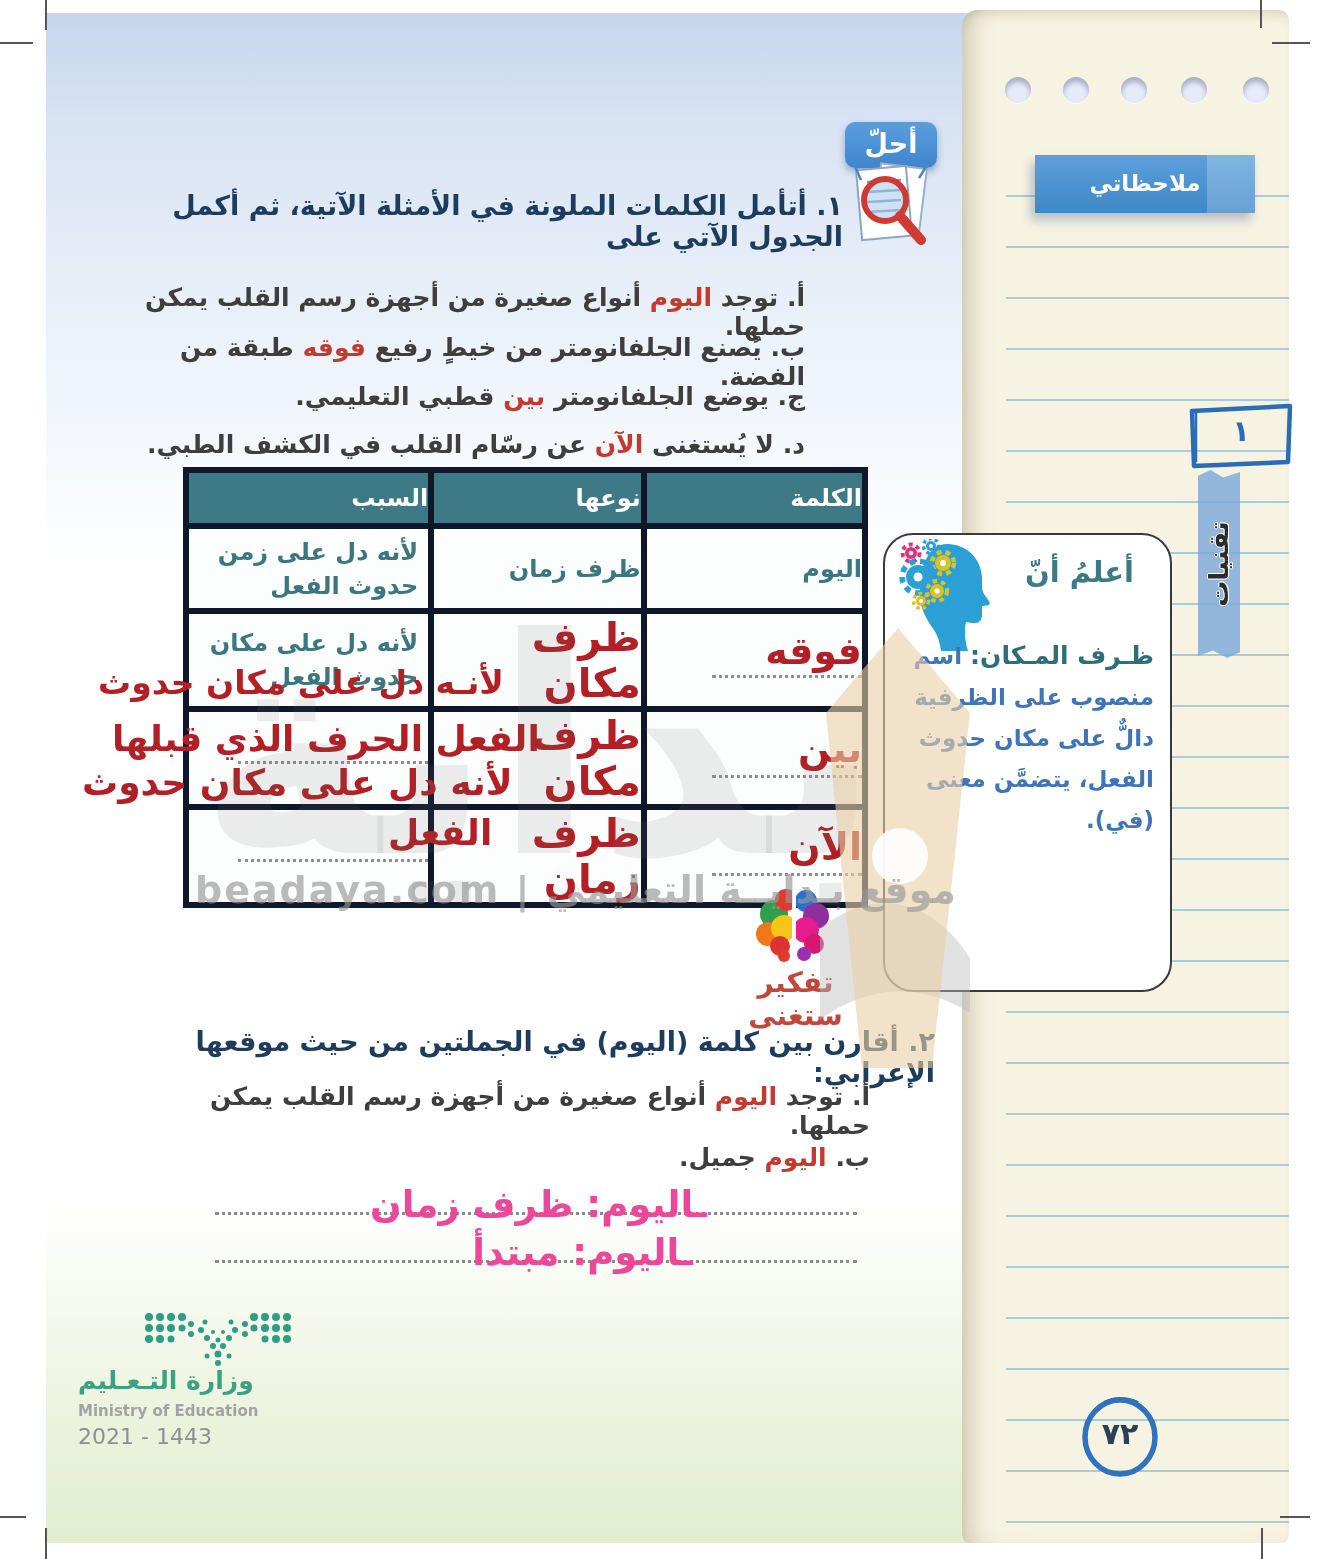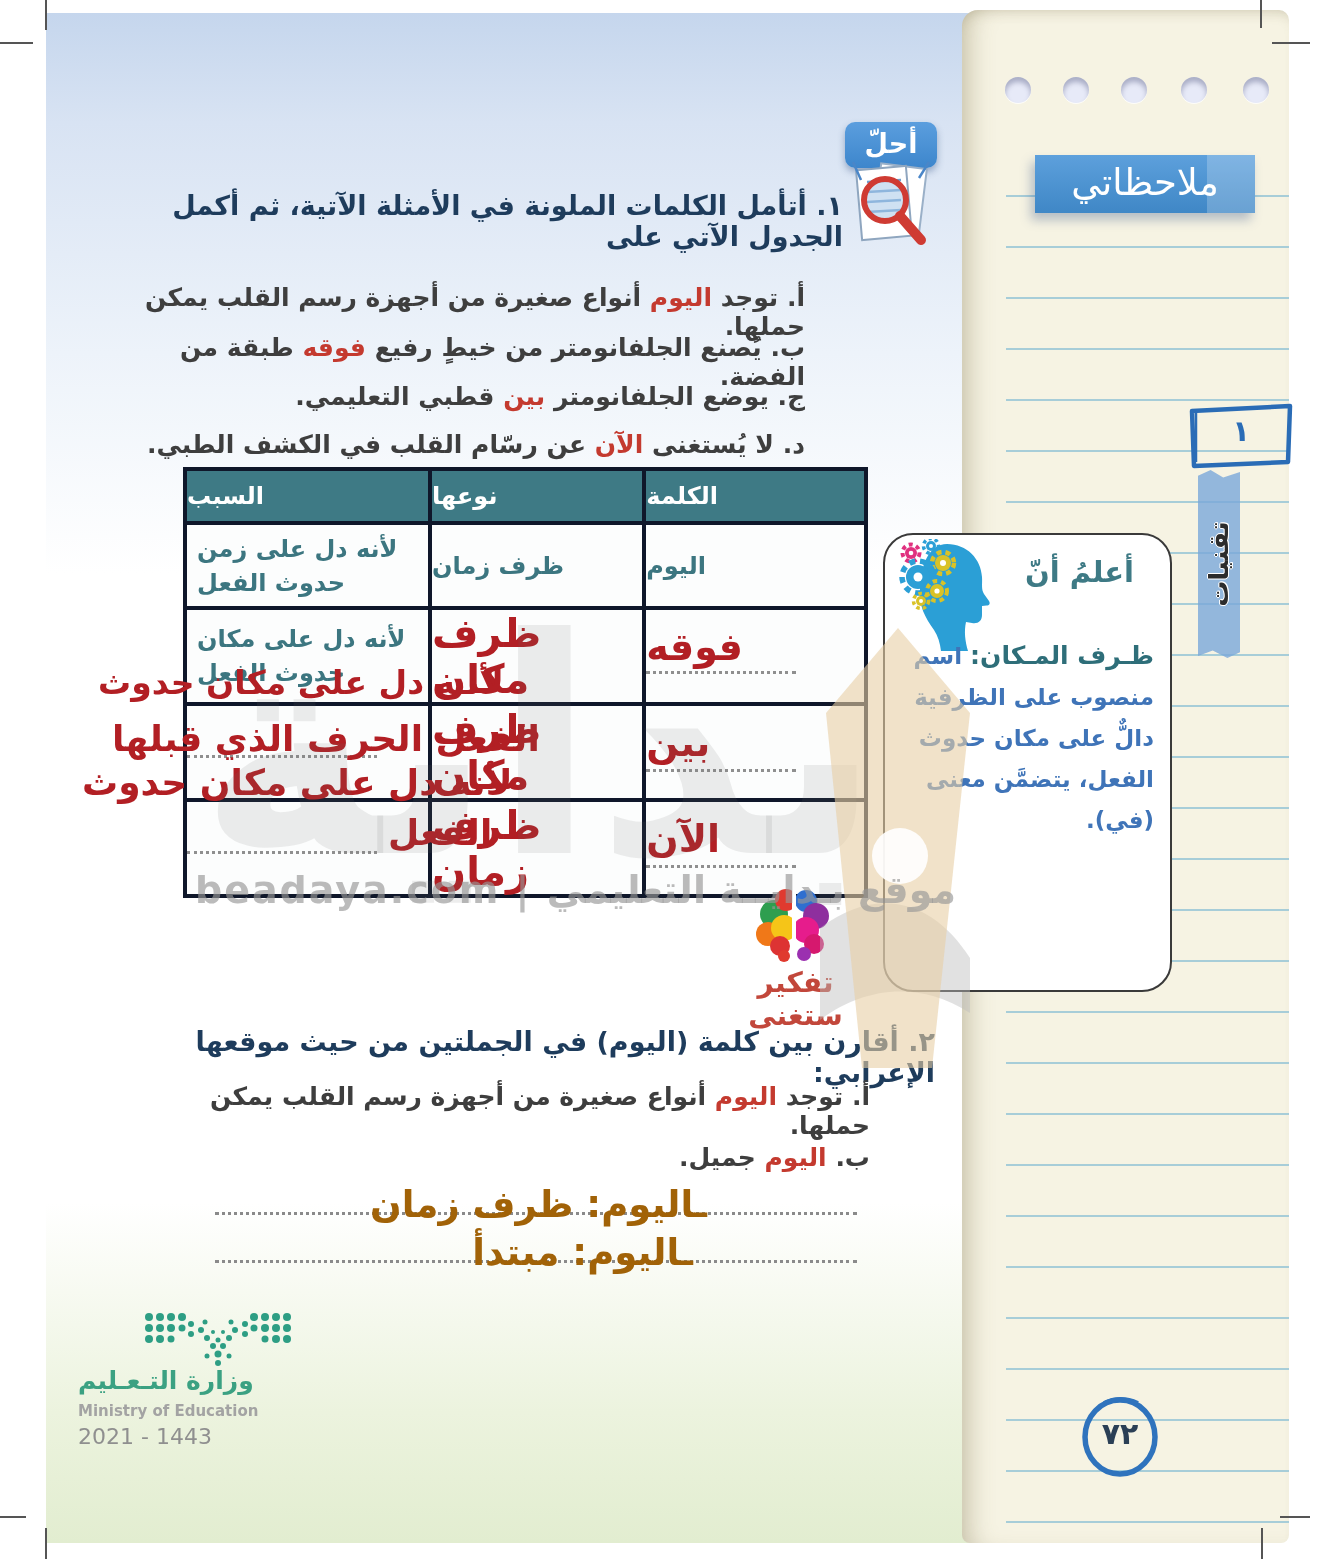--- a/index.html
+++ b/index.html
@@ -20,52 +20,52 @@
     background:linear-gradient(180deg,#5b9ede,#3d86cc);box-shadow:0 4px 7px rgba(60,90,140,.45);
     color:#fff;font-size:27px;font-weight:bold;text-align:center;line-height:44px;direction:rtl;}
 
   .heading{direction:rtl;text-align:right;color:#1e3c5c;font-weight:bold;font-size:27px;z-index:12;}
   .sentence{direction:rtl;text-align:right;color:#3e3e3e;font-weight:700;font-size:25px;z-index:12;}
   .redword{color:#c43a2f;}
 
   
   .extable{left:183px;top:467px;width:685px;z-index:10;border-collapse:collapse;direction:rtl;
     background:#fcfdfd;}
-  .extable td,.extable th{border:4px solid #0f172a;padding:0;vertical-align:middle;text-align:left;}
+  .extable td,.extable th{border:6px solid #0f172a;padding:0;vertical-align:middle;text-align:right;}
   .extable{border:3px solid #3c7680;}
   .extable th{background:#3e7a85;color:#fff;font-size:24px;font-weight:bold;height:50px;}
   .printed{color:#3c7680;font-size:24px;font-weight:bold;line-height:34px;}
   .hand{color:#b21f24;font-weight:800;}
   .cell-word{width:219px;}
   .cell-type{width:212px;}
   .cell-reason{width:242px;}
   .dotline{display:inline-block;border-bottom:3px dotted #8f8f8f;height:1px;}
   .handbig{font-size:38px;line-height:40px;}
   .ann{position:absolute;z-index:30;color:#b21f24;font-weight:800;direction:rtl;white-space:nowrap;}
 
   
   .crit-label{left:718px;top:966px;width:155px;z-index:12;direction:rtl;text-align:center;
     color:#c2473b;font-weight:bold;font-size:28px;}
 
   
   .ansline{z-index:12;border-bottom:3px dotted #8a8a8a;}
-  .ansred{position:absolute;bottom:-14px;color:#a16207;font-weight:800;font-size:37px;
+  .ansred{position:absolute;bottom:-14px;color:#ec4899;font-weight:800;font-size:37px;
     direction:rtl;white-space:nowrap;z-index:30;}
 
   
   .notebook{left:962px;top:10px;width:327px;height:1533px;z-index:5;background:#f6f3e3;
     border-radius:16px 10px 8px 8px;
     box-shadow:inset 22px 0 26px -16px rgba(120,110,70,.38), inset 0 10px 14px -10px rgba(120,110,70,.30);}
   .nb-lines{position:absolute;left:44px;right:0;top:136px;height:1388px;
     background:repeating-linear-gradient(to bottom,transparent 0 49px,#a7cdd8 49px 51px);}
   .hole{position:absolute;width:26px;height:26px;border-radius:50%;background:#e7eaf8;
     box-shadow:inset 0 5px 5px rgba(80,85,125,.40), 0 1px 0 rgba(255,255,255,.8);}
   .notes-label{position:absolute;left:73px;top:145px;width:220px;height:58px;z-index:8;
     background:linear-gradient(180deg,#5da0dc,#3f87c6);box-shadow:-4px 7px 10px rgba(60,90,140,.35);
-    color:#fff;font-size:37px;font-weight:normal;text-align:center;line-height:56px;direction:rtl;}
+    color:#fff;font-size:23px;font-weight:bold;text-align:center;line-height:56px;direction:rtl;}
   .notes-label::after{content:"";position:absolute;right:0;top:0;width:48px;height:100%;
     background:rgba(255,255,255,.22);}
   .tape{position:absolute;left:236px;top:460px;width:42px;height:188px;z-index:9;
     background:rgba(123,167,217,.8);
     clip-path:polygon(0 3%,30% 0,60% 4%,100% 1%,100% 97%,70% 100%,35% 96%,0 99%);}
   .tape-label{position:absolute;left:-73px;top:73px;width:188px;height:42px;transform:rotate(-90deg);
     text-align:center;line-height:42px;font-size:26px;font-weight:bold;color:#2c2c2c;direction:rtl;
     text-shadow:-1px 0 #fff,1px 0 #fff,0 -1px #fff,0 1px #fff,1px 1px #fff;}
   .unitbox{position:absolute;left:223px;top:390px;width:112px;height:70px;z-index:9;}
   .unitnum{position:absolute;left:0;top:14px;width:100%;text-align:center;font-size:29px;

